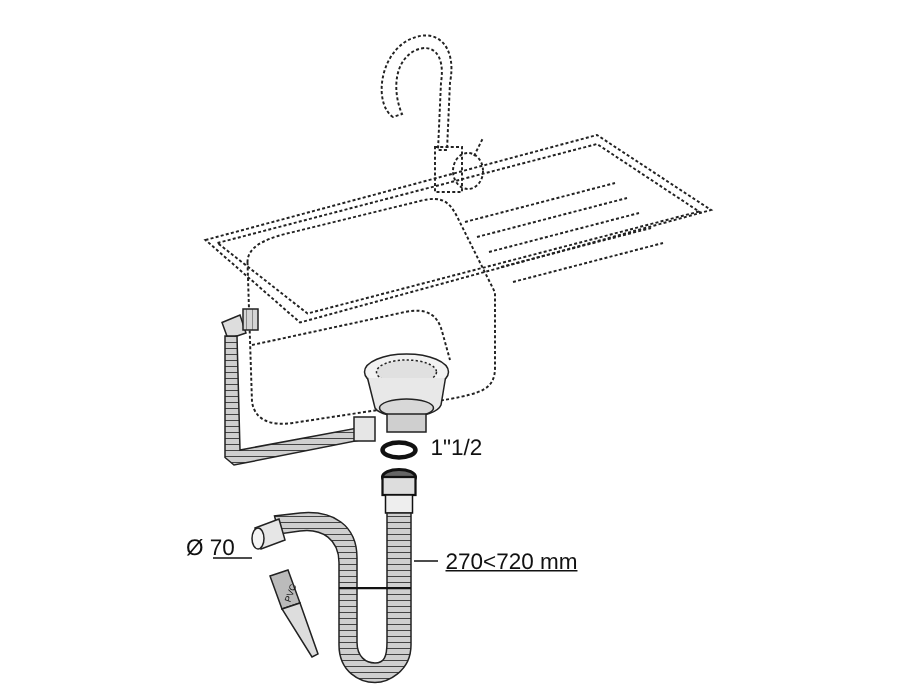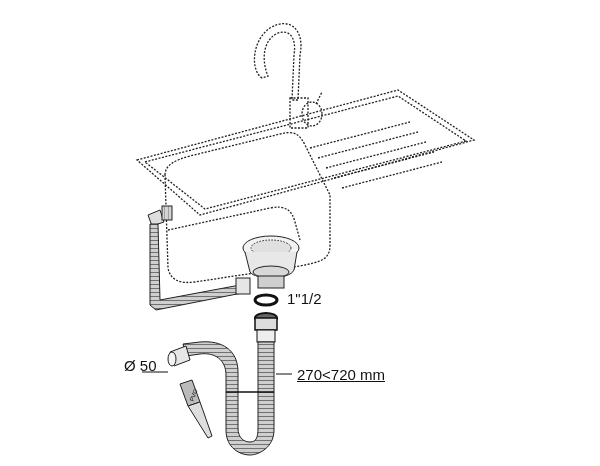--- a/index.html
+++ b/index.html
@@ -78,14 +78,14 @@
     <path d="M180,384 L192,380 L200,402 L188,406 Z" fill="#bbb"></path>
     <path d="M188,406 L200,402 L212,436 L208,438 Z" fill="#ddd"></path>
   </g>
   <text x="188" y="400" font-size="6" font-family="Liberation Sans, sans-serif" fill="#111" transform="rotate(-70 192 397)">PVC</text>
 
   <line x1="142" y1="372" x2="168" y2="372" stroke="#111" stroke-width="1"></line>
   <line x1="276" y1="374" x2="292" y2="374" stroke="#111" stroke-width="1"></line>
 </svg>
 
 <div class="label" style="left:287px; top:290px;">1"1/2</div>
-<div class="label" style="left:124px; top:357px;">Ø 50</div>
+<div class="label" style="left:124px; top:357px;">Ø 70</div>
 <div class="label" style="left:297px; top:366px;text-decoration:underline;">270&lt;720 mm</div>
 
 </body></html>

